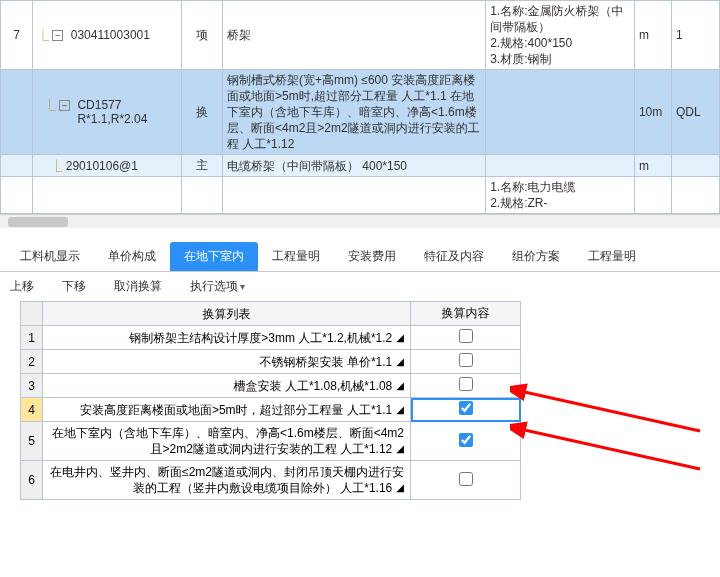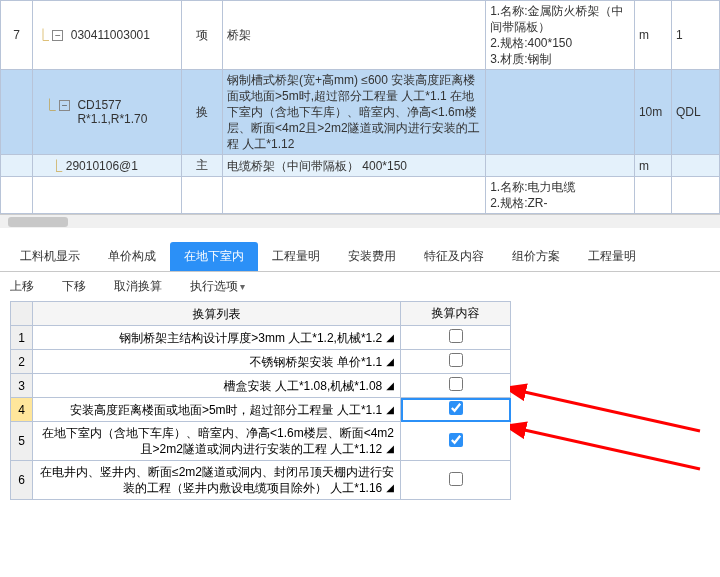--- a/index.html
+++ b/index.html
@@ -32,21 +32,21 @@
 .tabs{display:flex;align-items:center;padding:6px 6px 0;border-bottom:1px solid #c8c8c8;margin-top:8px;gap:0}
 .tab{padding:6px 14px;color:#333;cursor:pointer}
 .tab.active{background:#2b90f7;color:#fff;border-radius:3px 3px 0 0}
 
 
 .toolbar{display:flex;gap:28px;padding:6px 10px;color:#333;align-items:center}
 .toolbar .dd::after{content:"▾";font-size:10px;margin-left:2px;color:#666}
 
 
 .lower-wrap{position:relative}
-.lower{border-collapse:collapse;margin-left:10px}
+.lower{border-collapse:collapse;margin-left:20px}
 .lower th,.lower td{border:1px solid #b8c4d8;padding:3px 6px;text-align:right;background:#fff}
 .lower th{background:#f5f5f5;text-align:center;font-weight:normal}
 .lower .num{width:22px;text-align:center;background:#efefef}
 .lower .sel{background:#ffe69b}
 .lower .list-col{width:368px;line-height:16px}
 .lower .chk-col{width:110px;text-align:center}
 .tri{color:#000;font-size:10px;float:right;margin-left:4px}
 input[type=checkbox]{width:14px;height:14px;accent-color:#2b90f7}
 
 
@@ -71,21 +71,21 @@
 3.材质:钢制</td>
     <td class="ucol">m</td>
     <td class="qcol">1</td>
   </tr>
   <tr class="row-blue">
     <td class="idx"></td>
     <td class="code-cell blue">
       <span class="branch">&nbsp;&nbsp;⎿</span>
       <span class="toggle">−</span>
       <span style="white-space:pre-line;display:inline-block;vertical-align:top">CD1577
-R*1.1,R*1.70</span>
+R*1.1,R*2.04</span>
     </td>
     <td class="unit-cell blue">换</td>
     <td class="desc-cell">钢制槽式桥架(宽+高mm) ≤600 安装高度距离楼面或地面&gt;5m时,超过部分工程量 人工*1.1  在地下室内（含地下车库）、暗室内、净高&lt;1.6m楼层、断面&lt;4m2且&gt;2m2隧道或洞内进行安装的工程 人工*1.12</td>
     <td class="spec-cell"></td>
     <td class="ucol">10m</td>
     <td class="qcol">QDL</td>
   </tr>
   <tr class="row-cyan">
     <td class="idx"></td>
     <td class="code-cell purple">

